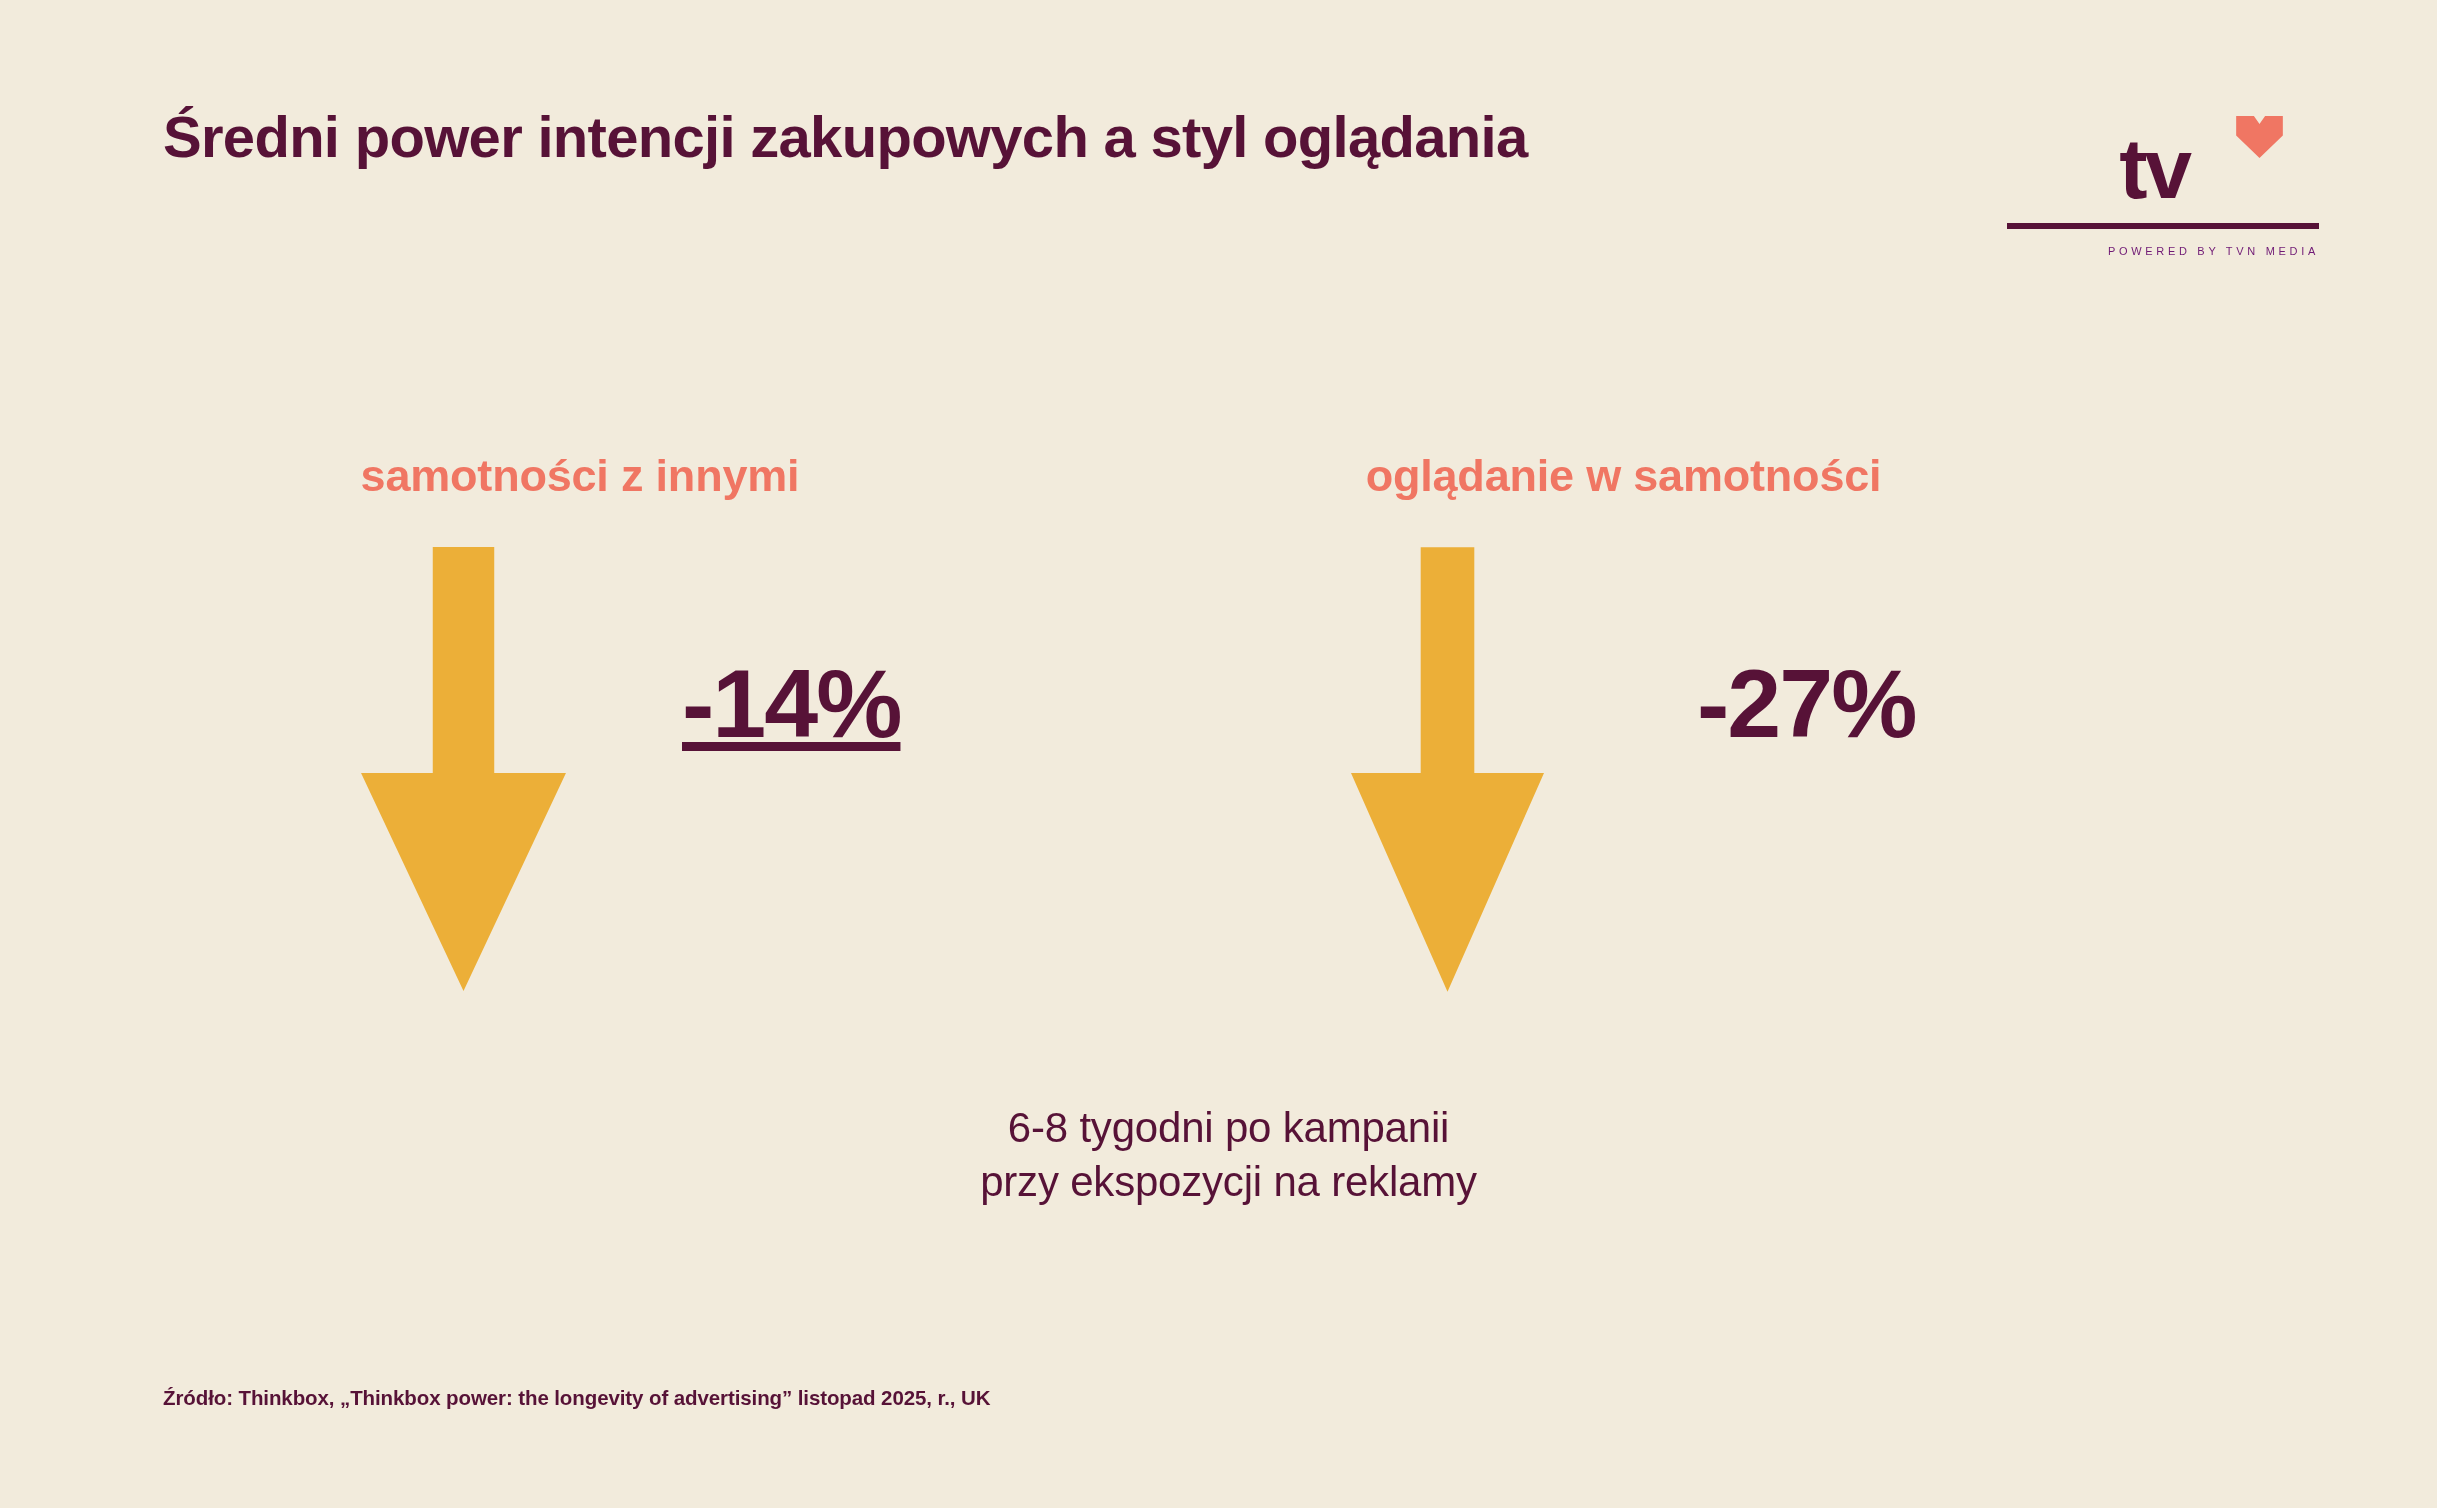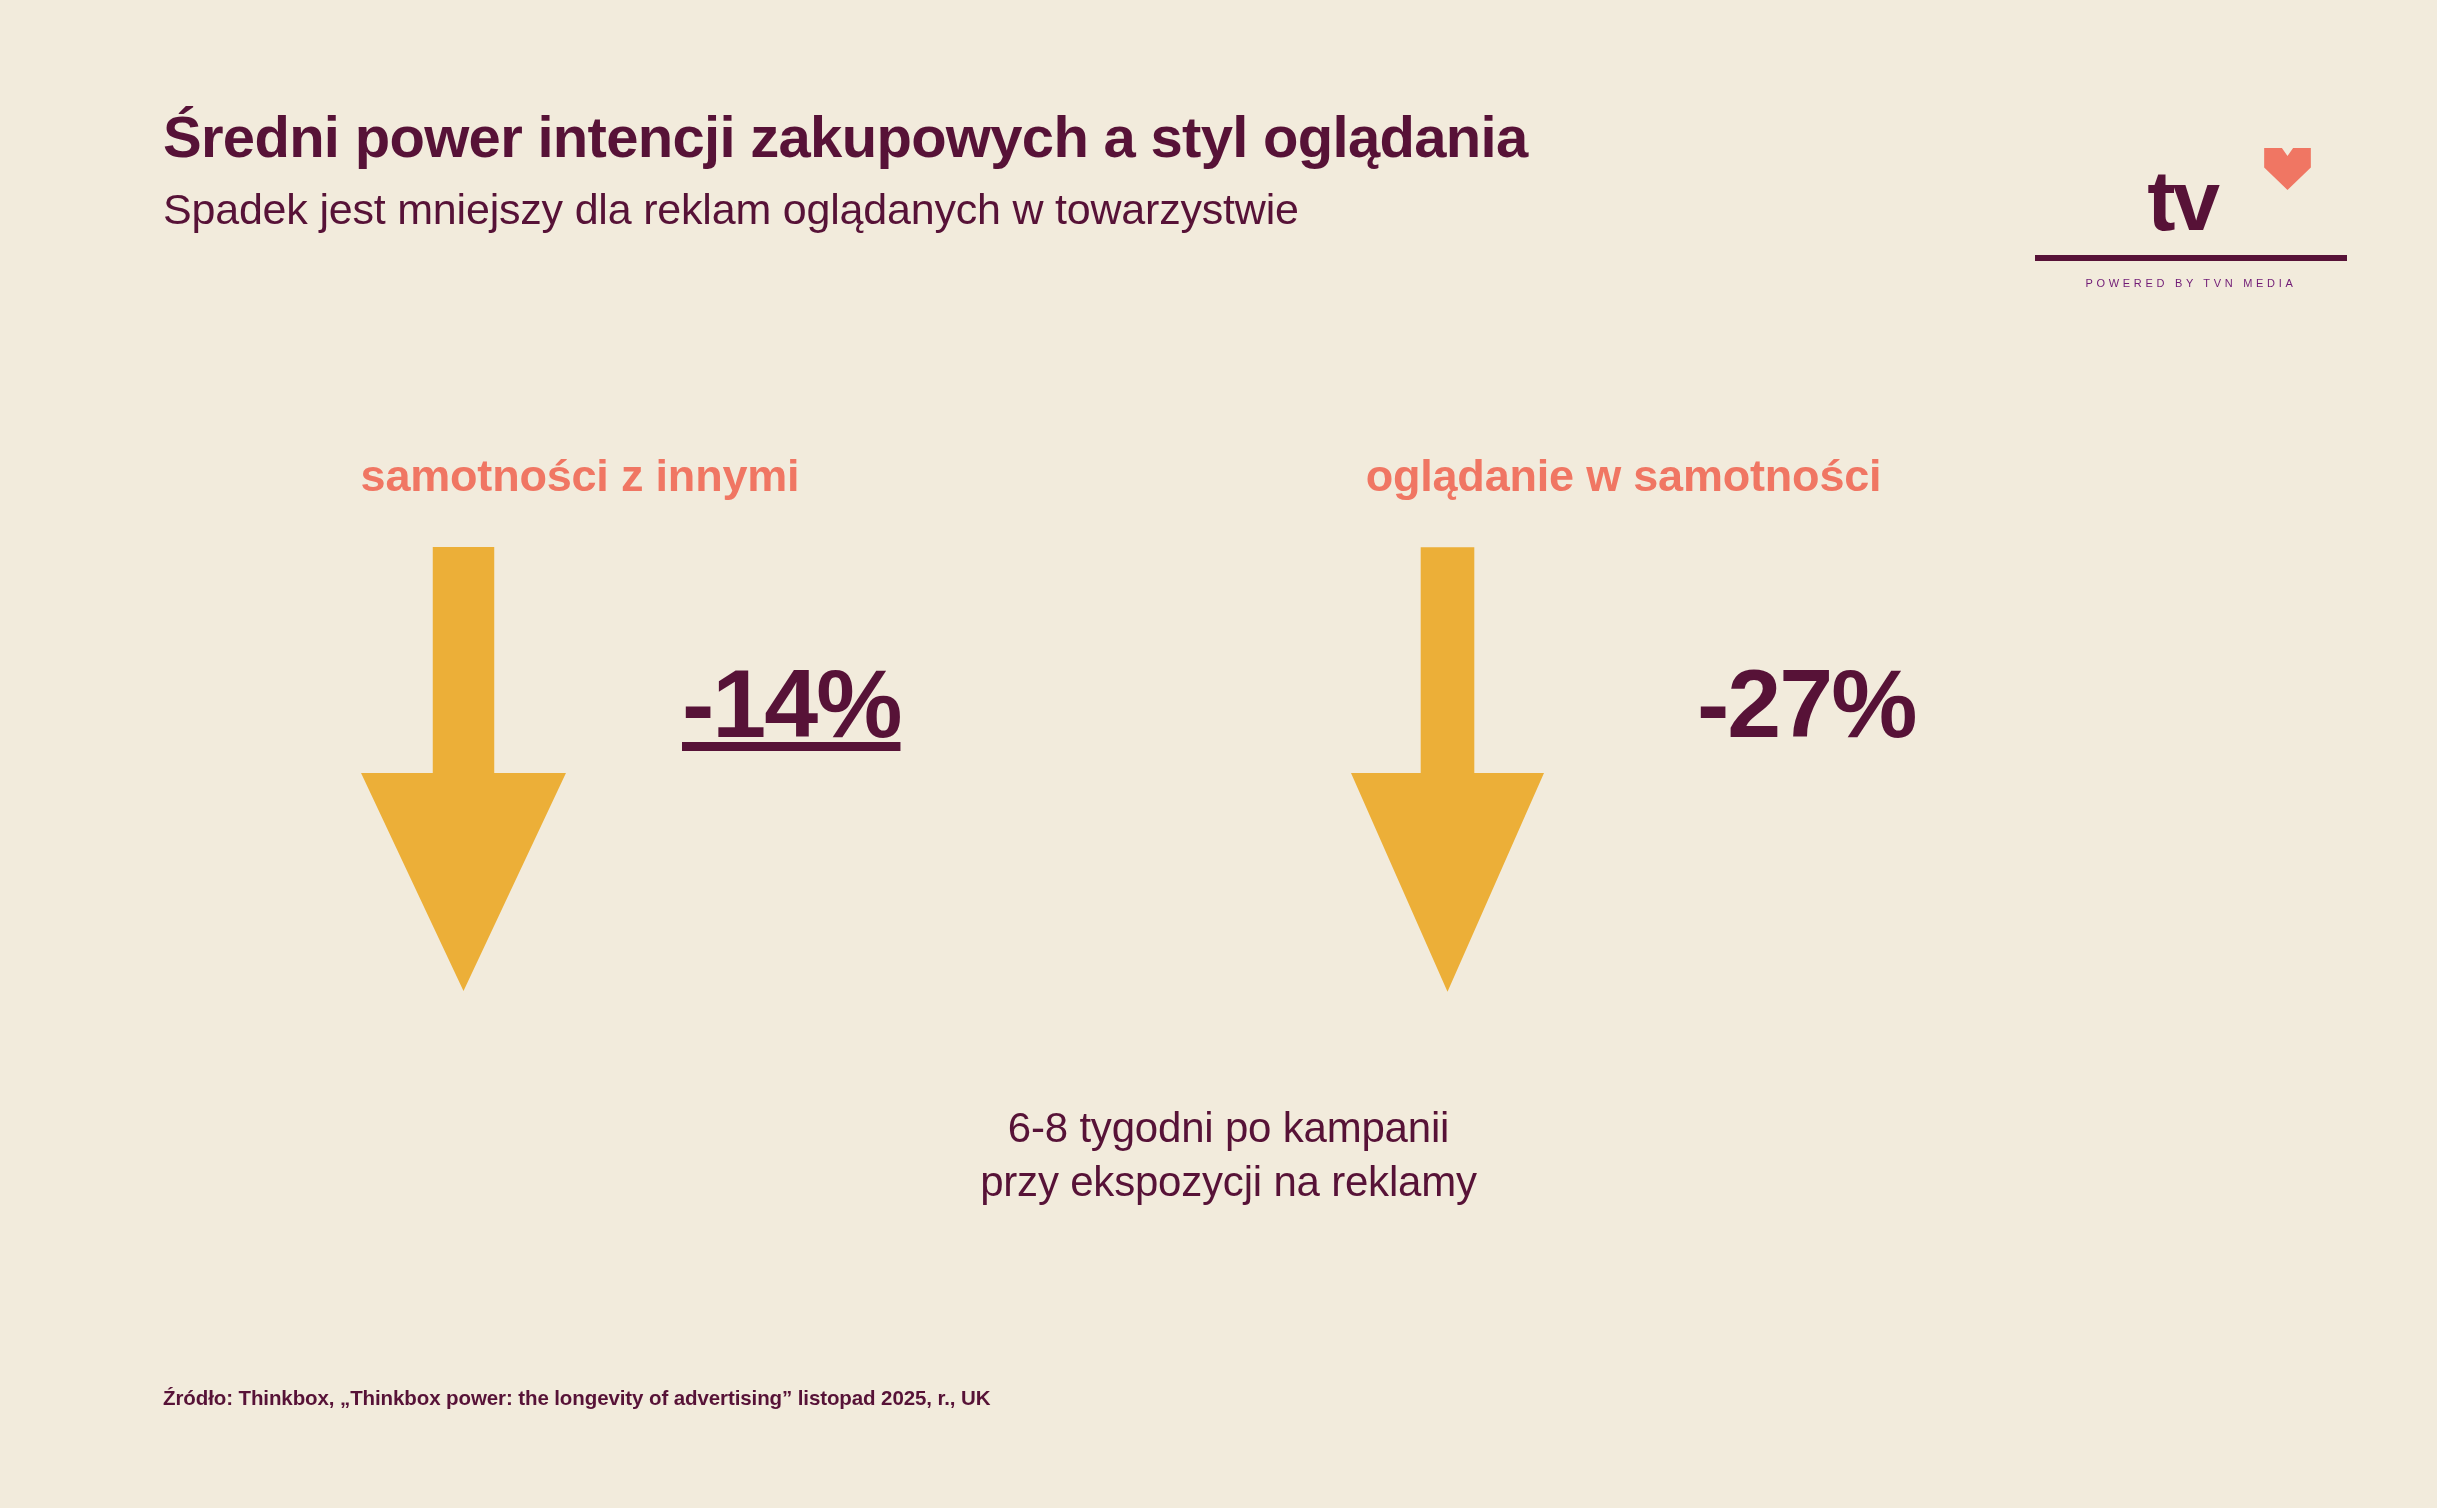--- a/index.html
+++ b/index.html
@@ -48,27 +48,26 @@
     color: #571237;
     letter-spacing: -0.2px;
     line-height: 1.2;
     margin: 13.7px 0 0 0;
     white-space: nowrap;
   }
 
   
   .logo {
     position: absolute;
-    right: 110px;
+    right: 138px;
     top: 121px;
     width: 312px;
     display: flex;
     flex-direction: column;
-    align-items: center;
-    margin-top: 32px;
+    align-items: flex-end;
   }
 
   .logo-mark {
     position: relative;
     height: 83px;
     width: 100%;
     display: flex;
     align-items: flex-end;
     justify-content: center;
   }
@@ -199,21 +198,20 @@
     white-space: nowrap;
   }
 </style>
 </head>
 <body>
 
 <div class="canvas">
 
   <div class="header">
     <h1 class="title">Średni power intencji zakupowych a styl oglądania</h1>
-    <p class="subtitle">Spadek jest mniejszy dla reklam oglądanych w towarzystwie</p>
   </div>
 
   <div class="logo">
     <div class="logo-mark">
       <span class="logo-tv">tv</span>
       <span class="logo-heart">
         <svg viewBox="0 0 100 90" xmlns="http://www.w3.org/2000/svg" aria-hidden="true">
           <path d="M0 0 H38 L50 17 L62 0 H100 V42 L50 90 L0 42 Z" fill="currentColor"></path>
         </svg>
       </span>

